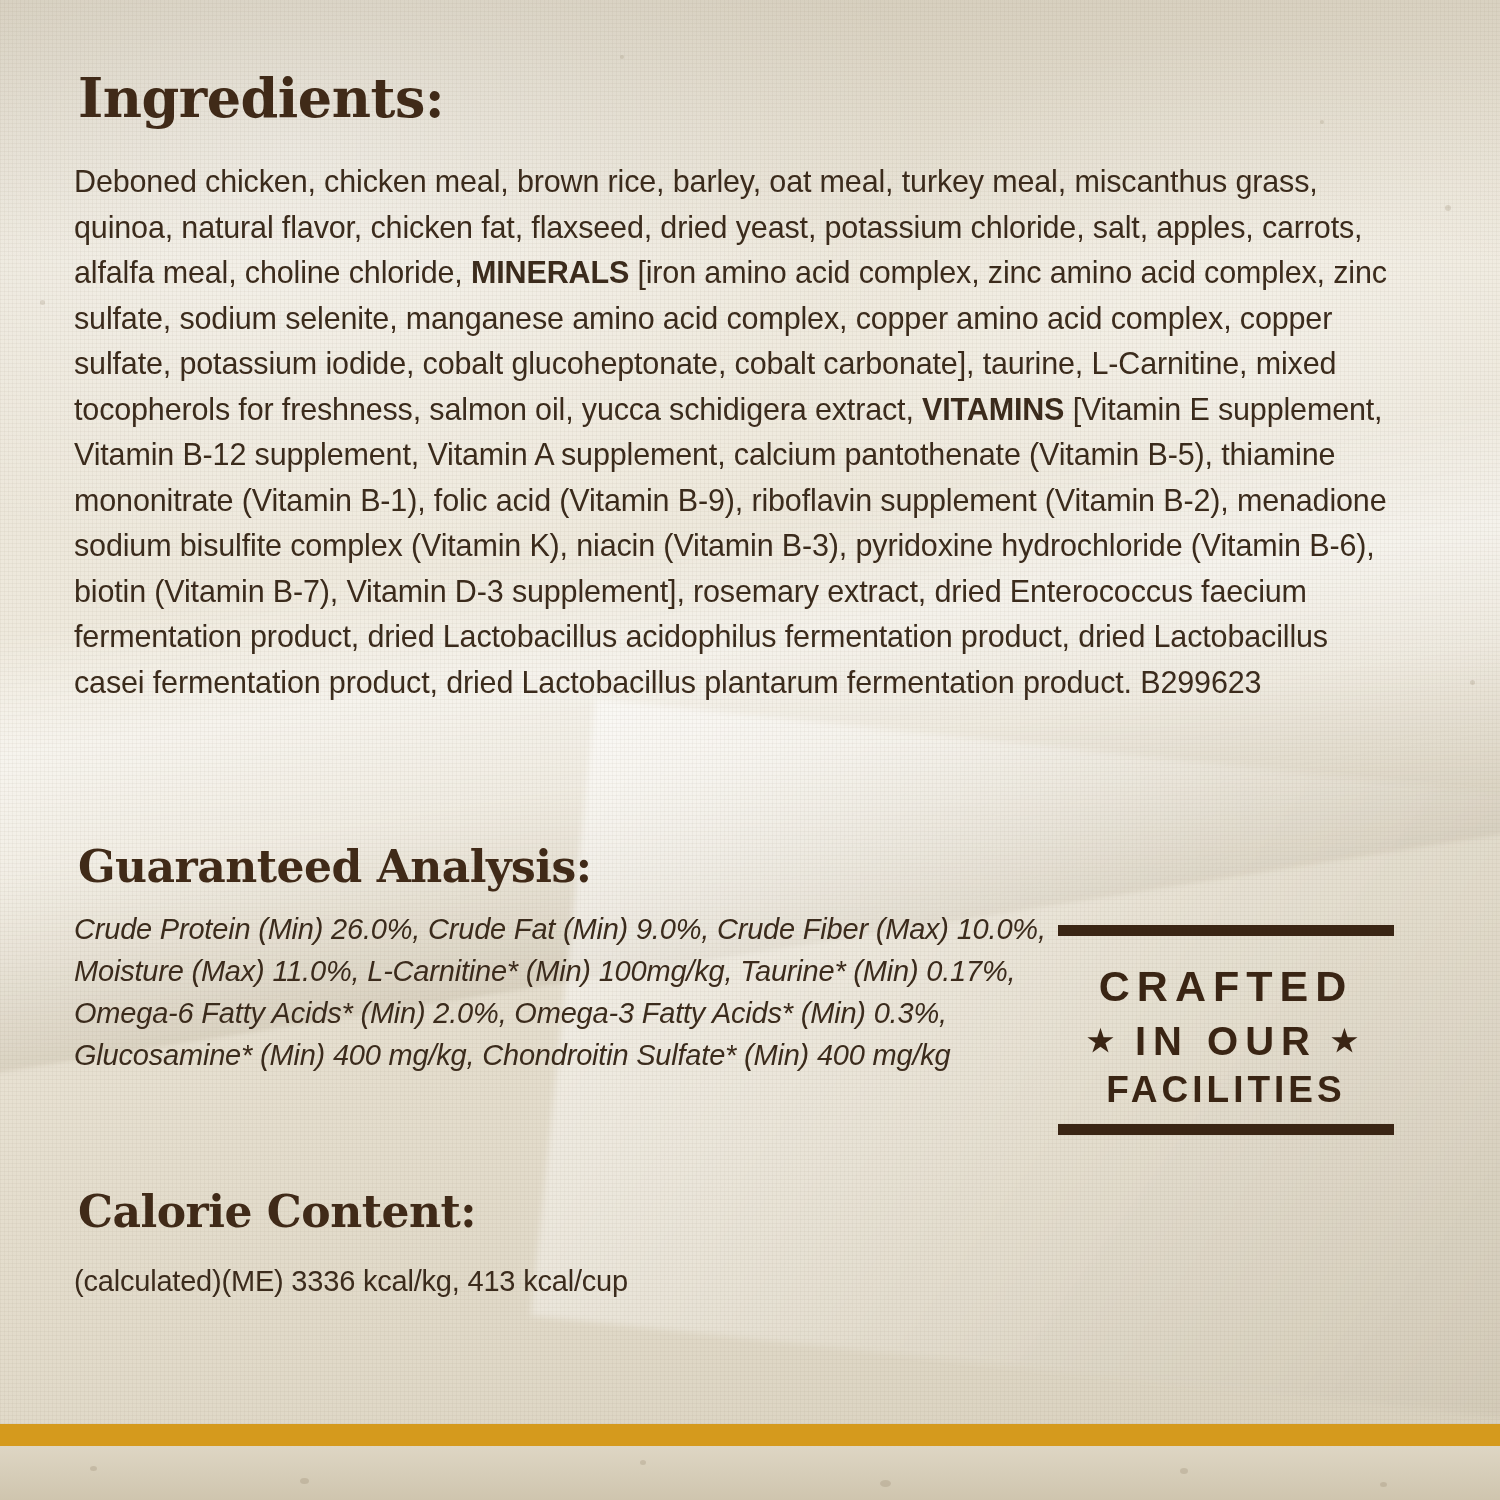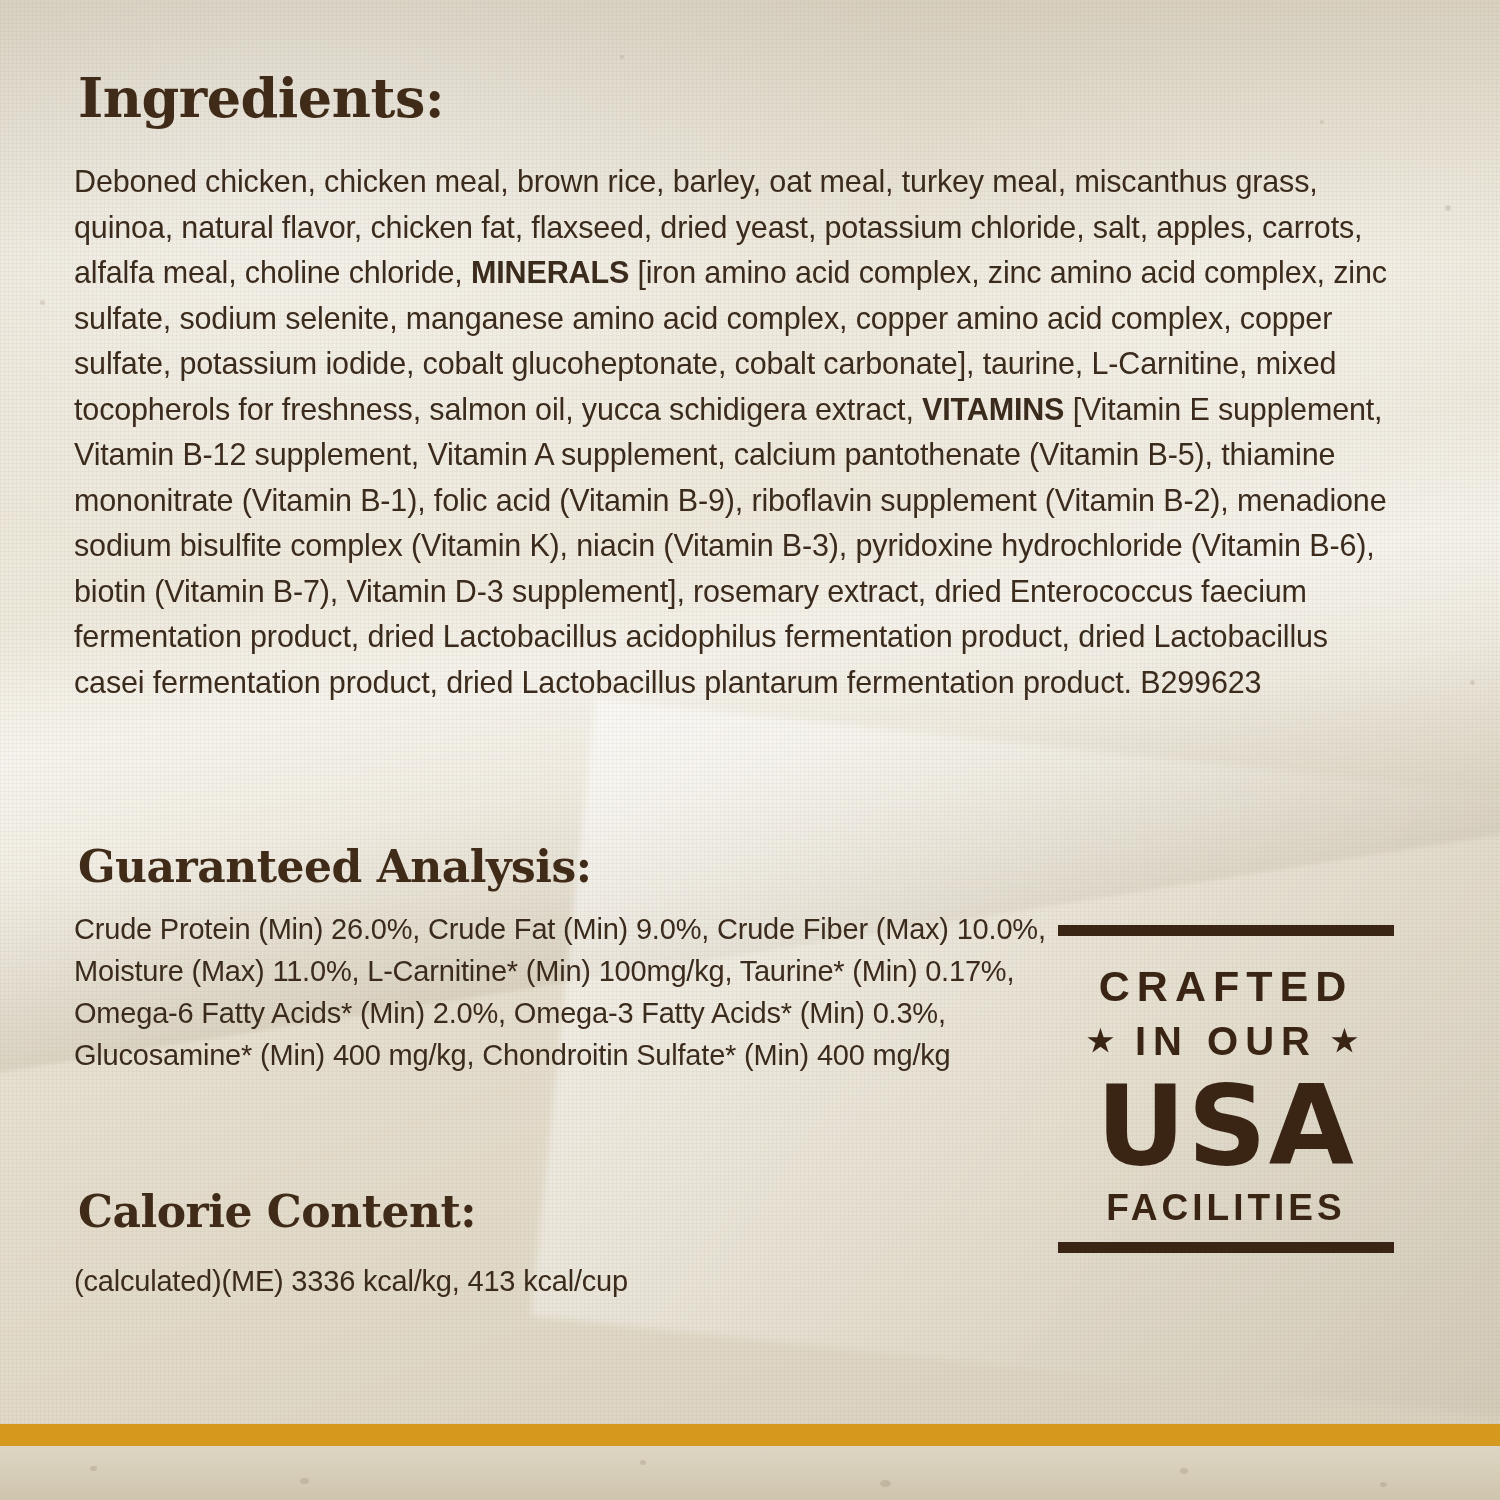--- a/index.html
+++ b/index.html
@@ -122,20 +122,21 @@
   #ga-title {
     font-size: 44px;
     line-height: 54px;
   }
   #ga-text {
     margin-top: 14px;
     font-size: 29px;
     line-height: 42px;
     letter-spacing: -0.2px;
     width: 975px;
+    font-style: italic;
   }
   #ga-footnote {
     margin-top: 22px;
     font-size: 22.5px;
     line-height: 30px;
     color: #3b2b1c;
     width: 700px;
   }
 
   
@@ -271,21 +272,20 @@
     </section>
 
     <div id="usa-badge">
       <div class="rule top"></div>
       <div class="badge-line-crafted">CRAFTED</div>
       <div class="badge-line-inour">
         <span class="badge-star">★</span>
         <span>IN OUR</span>
         <span class="badge-star">★</span>
       </div>
-      <div class="badge-line-usa">USA</div>
       <div class="badge-line-facilities">FACILITIES</div>
       <div class="rule bottom"></div>
     </div>
 
     <div id="bottom-bar"></div>
     <div id="bottom-strip">
       <div class="speckle" style="left:90px;  top:20px; width:7px;  height:5px;"></div>
       <div class="speckle" style="left:300px; top:32px; width:9px;  height:6px;"></div>
       <div class="speckle" style="left:640px; top:14px; width:6px;  height:5px;"></div>
       <div class="speckle" style="left:880px; top:34px; width:11px; height:7px;"></div>

